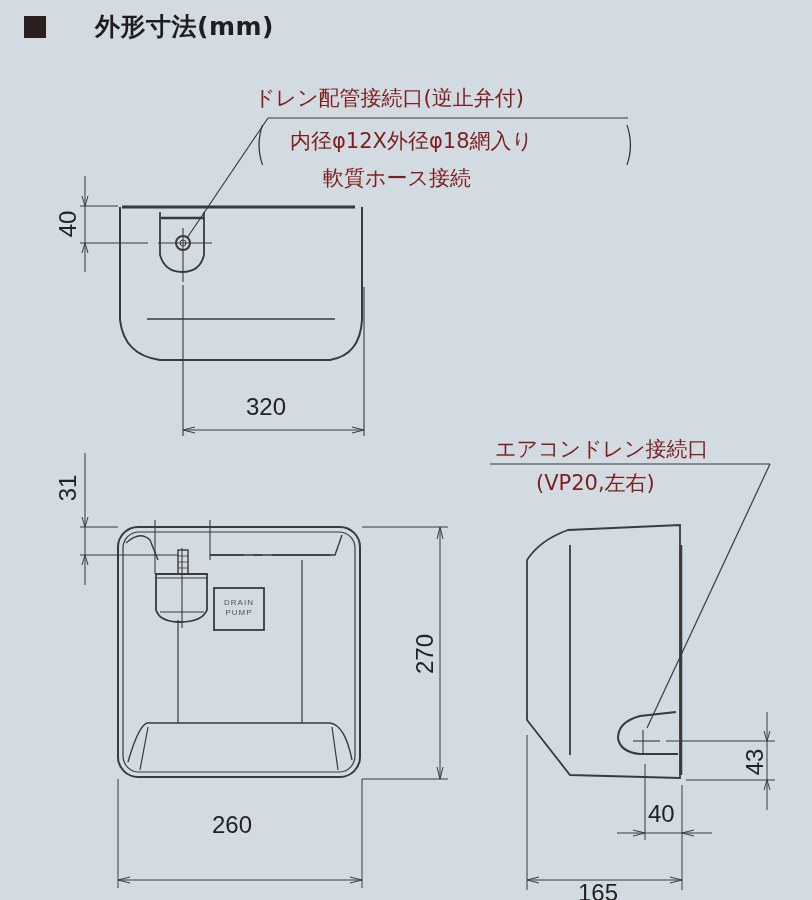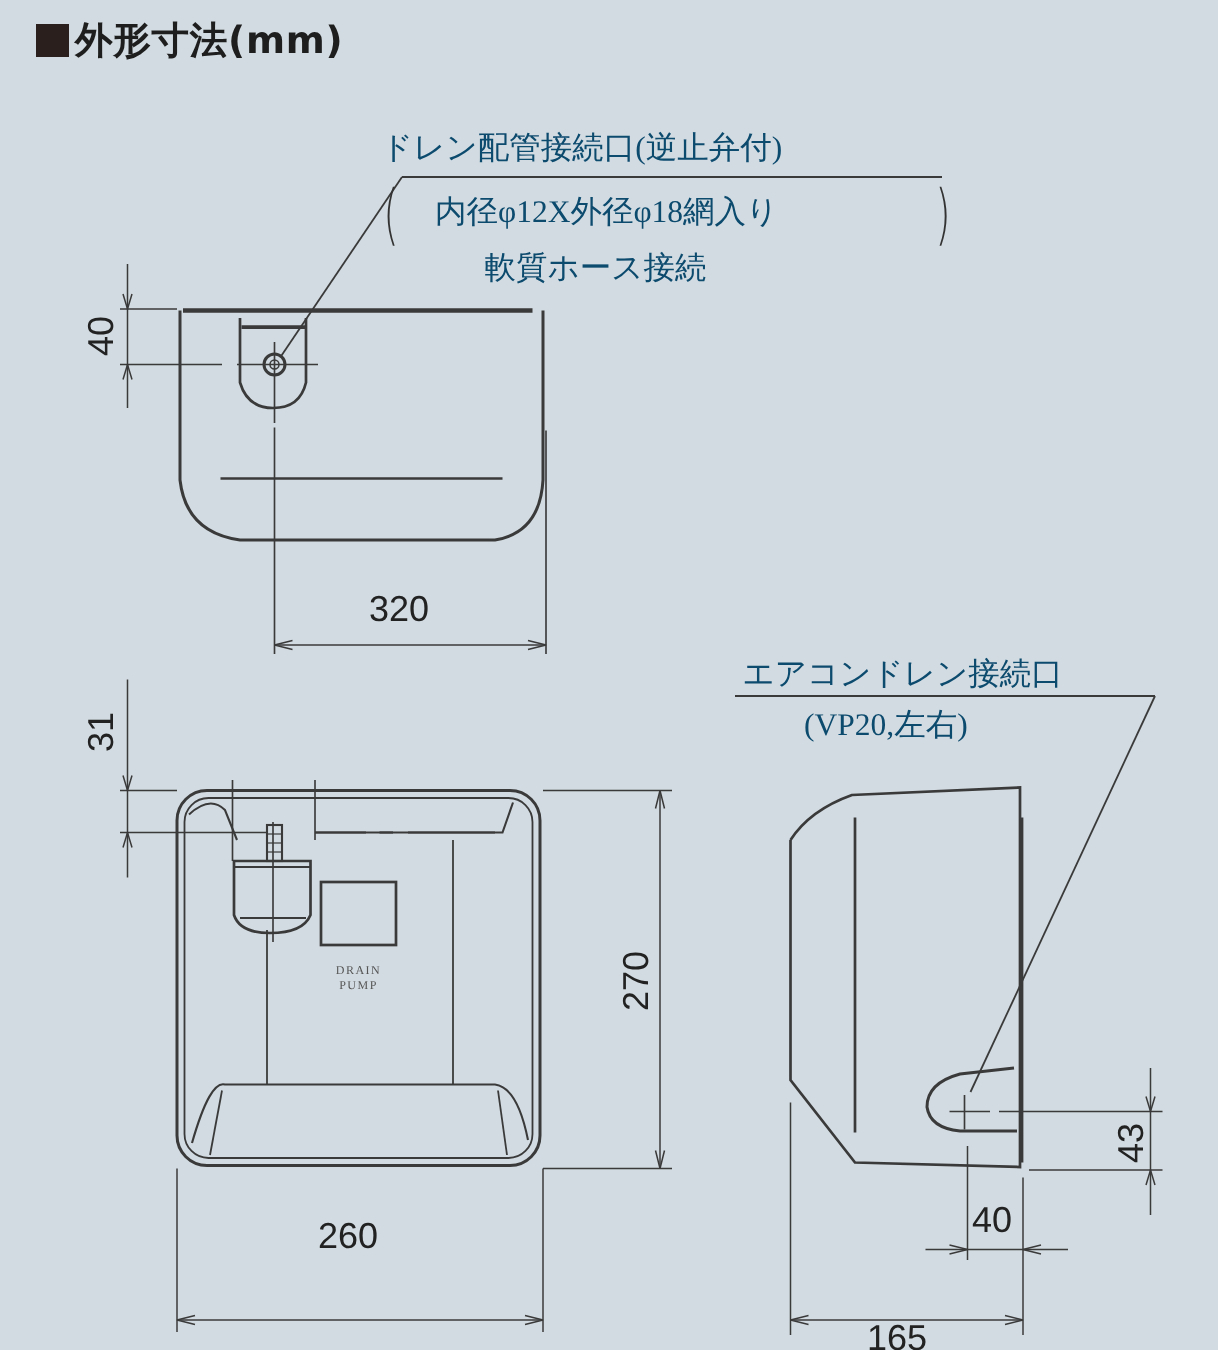--- a/index.html
+++ b/index.html
@@ -7,45 +7,44 @@
     width: 812px; height: 900px;
     background: #d2dbe1;
     position: relative;
     overflow: hidden;
     font-family: "DejaVu Sans", "Liberation Sans", sans-serif;
     color: #1e1e1e;
   }
   .title {
     position: absolute; left: 24px; top: 10px;
     font-size: 25px; font-weight: bold; letter-spacing: 0.5px;
-    display: flex; align-items: center;
+    display: flex; align-items: center; gap: 45px;
   }
   .title .sq {
     display: inline-block; width: 22px; height: 22px;
     background: #2a1f1c; margin-right: 4px;
   }
   .label {
     position: absolute; font-size: 21px; line-height: 27px;
-    white-space: nowrap; color: #0c4a6e; font-family: Liberation Serif, serif;
+    white-space: nowrap; color: #7f1d1d;
   }
   .dim {
     position: absolute; font-size: 24px; color: #222;
     font-family: "Liberation Sans", sans-serif;
   }
   .dim.rot { transform: rotate(-90deg); transform-origin: center center; }
   svg.drawing { position: absolute; left: 0; top: 0; }
   .paren {
     position: absolute; font-size: 44px; color: #333; font-weight: 200;
     transform: scaleX(0.6);
   }
   .drain-label {
-    position: absolute; font-family: Liberation Serif, serif;
+    position: absolute; font-family: Liberation Sans, sans-serif;
     font-size: 8px; line-height: 10px; color: #555; text-align: center;
     letter-spacing: 1px;
-    margin-top: 44px;
   }
 </style>
 </head>
 <body>
 
 <div class="title">
   <span class="sq"></span>
   <span>外形寸法(mm)</span>
 </div>
 

